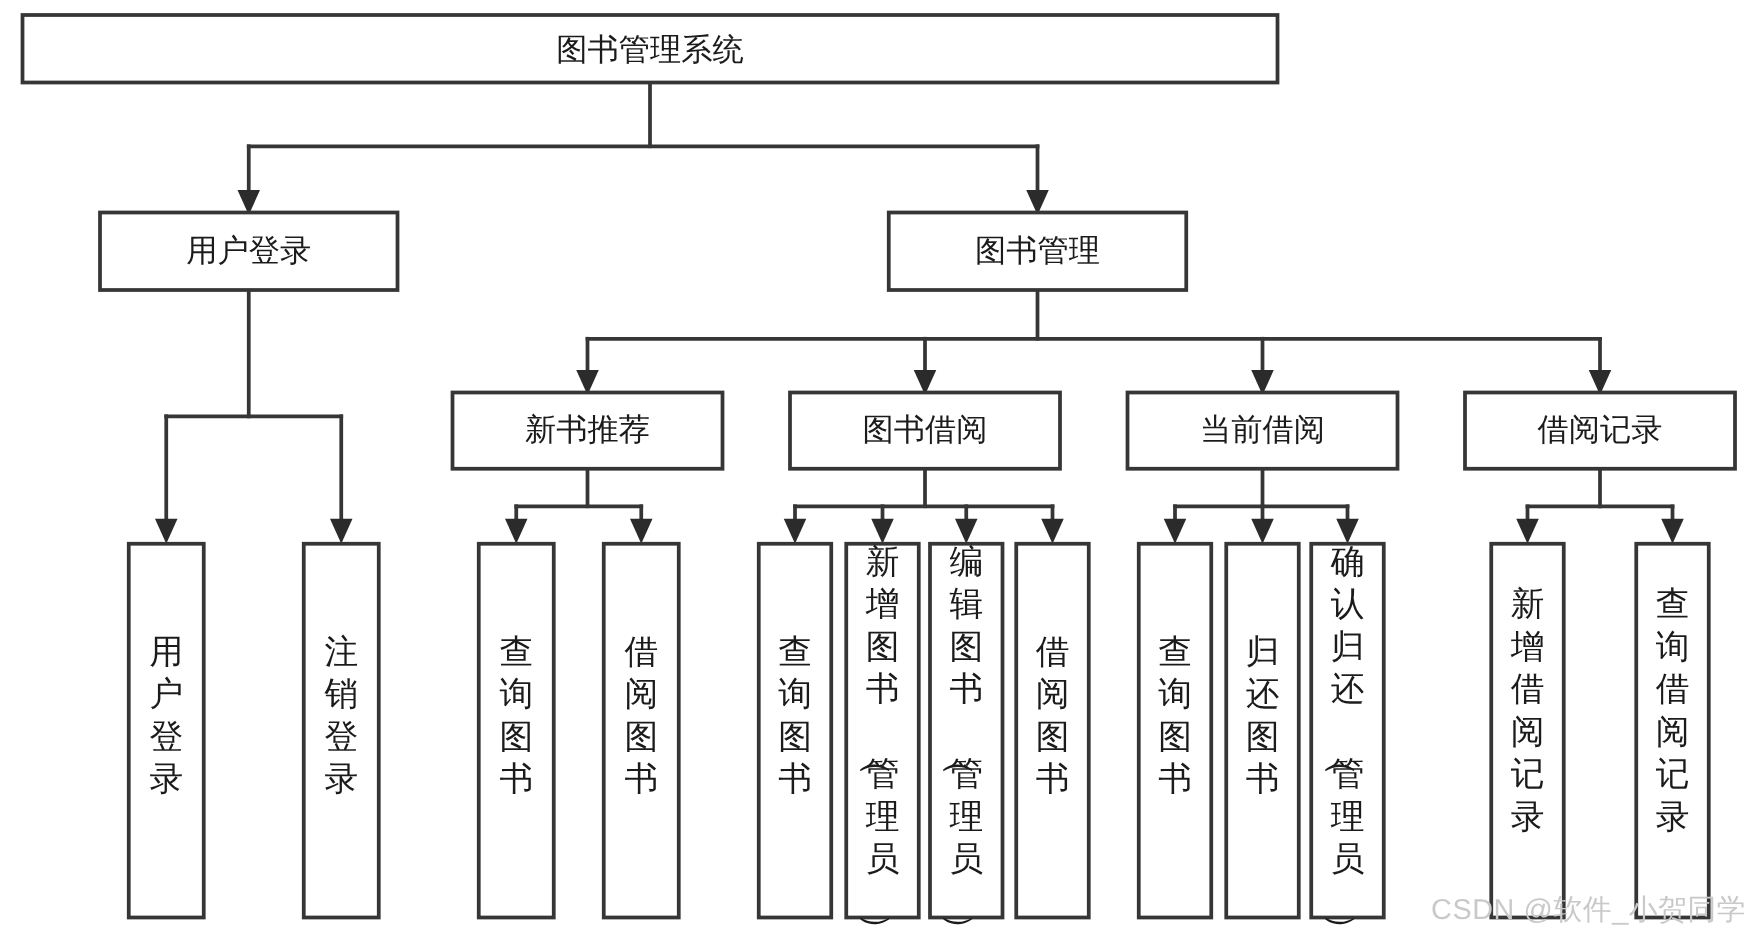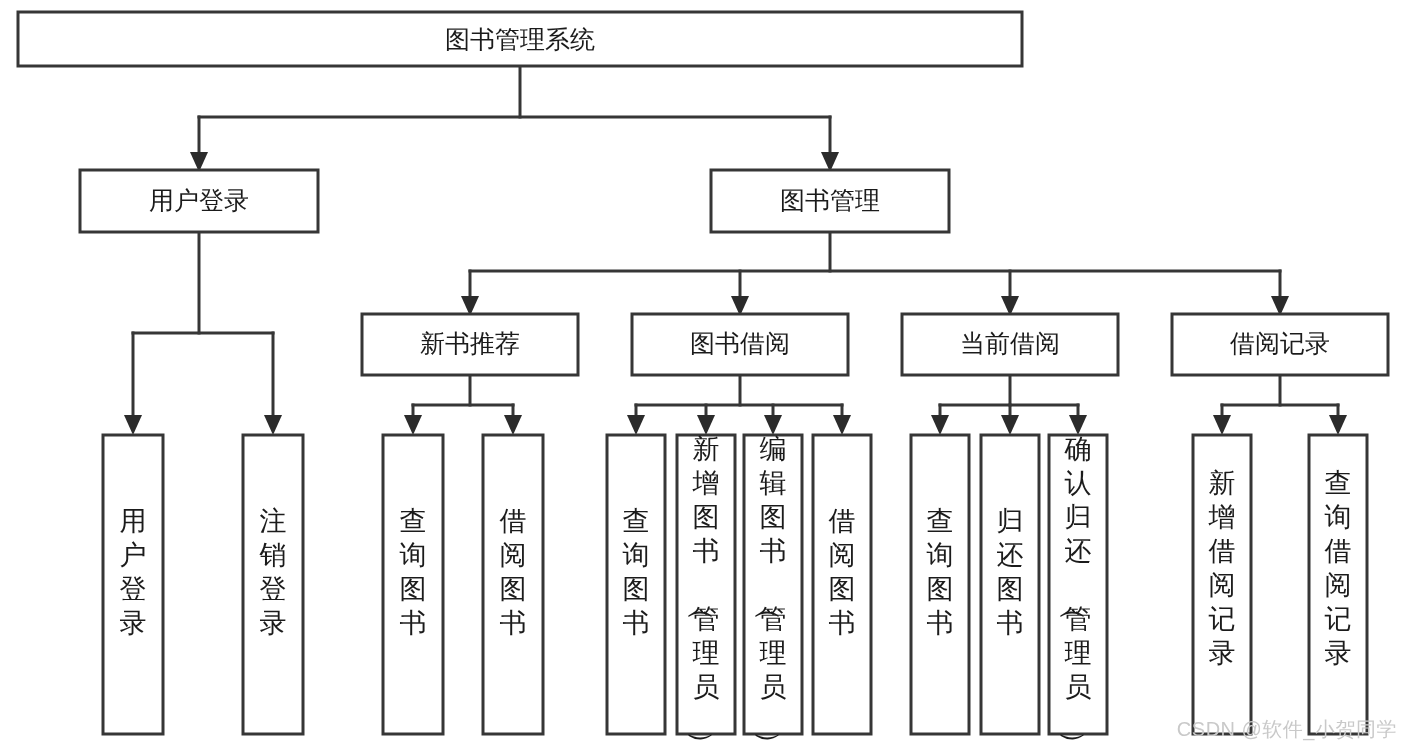--- a/index.html
+++ b/index.html
@@ -53,21 +53,21 @@
     font-family: "Liberation Sans", "DejaVu Sans", sans-serif;
     font-size: 27px;
     fill: #1b1b1b;
     text-anchor: middle;
   }
   .watermark {
     position: absolute;
     right: 8px;
     bottom: 4px;
     font-family: "Liberation Sans", "DejaVu Sans", sans-serif;
-    font-size: 20px;
+    font-size: 23px;
     color: #c9c9c9;
     white-space: nowrap;
     letter-spacing: 0.5px;
   }
 </style>
 </head>
 <body>
 
 <div id="diagram-root">
 

